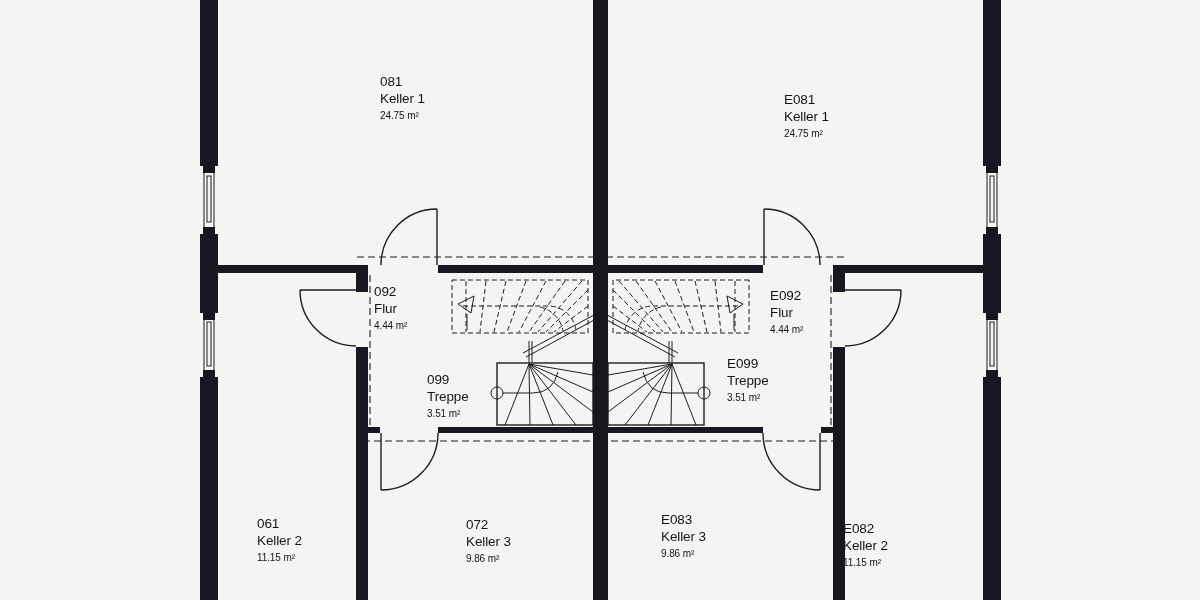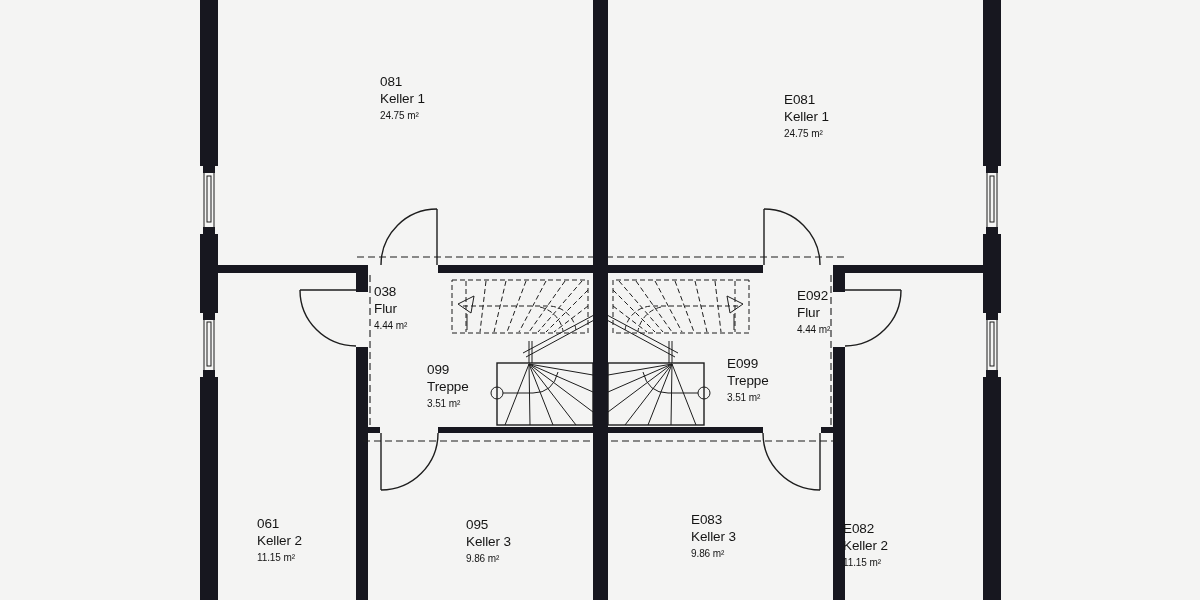--- a/index.html
+++ b/index.html
@@ -140,50 +140,50 @@
     <div class="rn">081</div>
     <div class="rname">Keller 1</div>
     <div class="rarea">24.75 m²</div>
   </div>
   <div class="room-label" style="left:784px;top:92px">
     <div class="rn">E081</div>
     <div class="rname">Keller 1</div>
     <div class="rarea">24.75 m²</div>
   </div>
   <div class="room-label" style="left:374px;top:284px">
-    <div class="rn">038</div>
+    <div class="rn">092</div>
     <div class="rname">Flur</div>
     <div class="rarea">4.44 m²</div>
   </div>
-  <div class="room-label" style="left:797px;top:288px">
+  <div class="room-label" style="left:770px;top:288px">
     <div class="rn">E092</div>
     <div class="rname">Flur</div>
     <div class="rarea">4.44 m²</div>
   </div>
-  <div class="room-label" style="left:427px;top:362px">
+  <div class="room-label" style="left:427px;top:372px">
     <div class="rn">099</div>
     <div class="rname">Treppe</div>
     <div class="rarea">3.51 m²</div>
   </div>
   <div class="room-label" style="left:727px;top:356px">
     <div class="rn">E099</div>
     <div class="rname">Treppe</div>
     <div class="rarea">3.51 m²</div>
   </div>
   <div class="room-label" style="left:257px;top:516px">
     <div class="rn">061</div>
     <div class="rname">Keller 2</div>
     <div class="rarea">11.15 m²</div>
   </div>
   <div class="room-label" style="left:466px;top:517px">
-    <div class="rn">095</div>
+    <div class="rn">072</div>
     <div class="rname">Keller 3</div>
     <div class="rarea">9.86 m²</div>
   </div>
-  <div class="room-label" style="left:691px;top:512px">
+  <div class="room-label" style="left:661px;top:512px">
     <div class="rn">E083</div>
     <div class="rname">Keller 3</div>
     <div class="rarea">9.86 m²</div>
   </div>
   <div class="room-label" style="left:843px;top:521px">
     <div class="rn">E082</div>
     <div class="rname">Keller 2</div>
     <div class="rarea">11.15 m²</div>
   </div>
 

